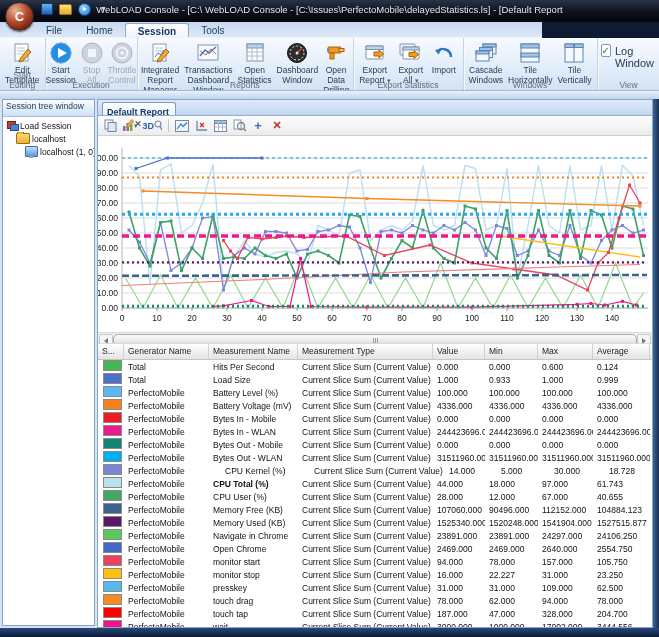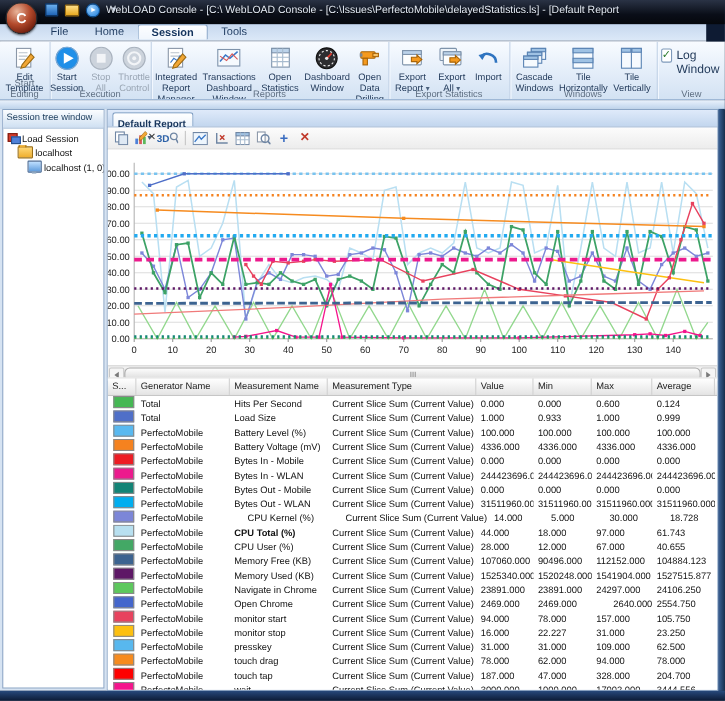--- a/index.html
+++ b/index.html
@@ -17,22 +17,22 @@
   .qat .qbtn{width:13px;height:12px;display:flex;align-items:center;justify-content:center;}
   .ic-save{width:10px;height:10px;background:linear-gradient(#6db2f0,#1e62b4);border:1px solid #0d3c74;border-radius:1px;}
   .ic-open{width:12px;height:9px;background:linear-gradient(#ffe08a,#e8a81e);border:1px solid #a3720e;border-radius:1px 2px 1px 1px;}
   .ic-run{width:11px;height:11px;border-radius:50%;background:radial-gradient(circle at 35% 30%,#9fd2ff,#1779d8);border:1px solid #0d4f92;position:relative;}
   .ic-run:after{content:"";position:absolute;left:4px;top:3px;border-left:4px solid #fff;border-top:2.5px solid transparent;border-bottom:2.5px solid transparent;}
   .ic-caret{color:#cfd8e6;font-size:8px;line-height:8px;}
   .title-text{position:absolute;left:0;right:0;top:4px;text-align:center;color:#e4ebf5;font-size:9.5px;
     text-shadow:0 1px 1px #000;white-space:nowrap;overflow:hidden;}
 
   
-  .tabs-row{position:absolute;left:0;top:22px;width:642px;height:16px;
-    background:linear-gradient(#c7d8ee,#dce9f8);border-bottom:1px solid #eef4fb;display:flex;align-items:flex-start;padding-left:34px;box-sizing:border-box;}
+  .tabs-row{position:absolute;left:0;top:22px;width:542px;height:16px;
+    background:linear-gradient(#c7d8ee,#dce9f8);border-bottom:1px solid #eef4fb;display:flex;align-items:center;padding-left:34px;box-sizing:border-box;}
   .rtab{font-size:10px;color:#1e3a5f;padding:2px 12px 2px 12px;height:14px;box-sizing:border-box;}
   .rtab.active{background:linear-gradient(#fdfeff,#f0f6fd);border:1px solid #8ea9c9;border-bottom:none;
     border-radius:3px 3px 0 0;font-weight:bold;color:#15355e;}
 
   
   .ribbon{position:absolute;left:0;top:38px;width:659px;height:52px;
     background:linear-gradient(#f8fbff,#e3edf9 55%,#d3e2f3);display:flex;}
   .rgroup{position:relative;height:100%;border-right:1px solid #c3d3e7;box-shadow:1px 0 0 #f4f9ff;
     display:flex;align-items:flex-start;justify-content:center;padding:2px 3px 11px 3px;box-sizing:border-box;gap:1px;}
   .rgroup-caption{position:absolute;bottom:0;left:0;right:0;text-align:center;font-size:8.5px;color:#5f6f82;}
@@ -809,21 +809,21 @@
               <div class="gc" style="width: 55px;">24297.000</div>
               <div class="gc" style="width: 57px;">24106.250</div>
             </div>
             <div class="grow">
               <div class="gc" style="width: 26px; padding-left: 0px;"><span class="swatch" style="background: rgb(68, 102, 204); display: inline-block;"></span></div>
               <div class="gc" style="width: 85px;">PerfectoMobile</div>
               <div class="gc" style="width: 89px;">Open Chrome</div>
               <div class="gc" style="width: 135px;">Current Slice Sum (Current Value)</div>
               <div class="gc" style="width: 52px;">2469.000</div>
               <div class="gc" style="width: 53px;">2469.000</div>
-              <div class="gc" style="width: 55px; text-align: right;">2640.000</div>
+              <div class="gc" style="width: 55px;">2640.000</div>
               <div class="gc" style="width: 57px;">2554.750</div>
             </div>
             <div class="grow">
               <div class="gc" style="width: 26px; padding-left: 0px;"><span class="swatch" style="background: rgb(232, 66, 94); display: inline-block;"></span></div>
               <div class="gc" style="width: 85px;">PerfectoMobile</div>
               <div class="gc" style="width: 89px;">monitor start</div>
               <div class="gc" style="width: 135px;">Current Slice Sum (Current Value)</div>
               <div class="gc" style="width: 52px;">94.000</div>
               <div class="gc" style="width: 53px;">78.000</div>
               <div class="gc" style="width: 55px;">157.000</div>

